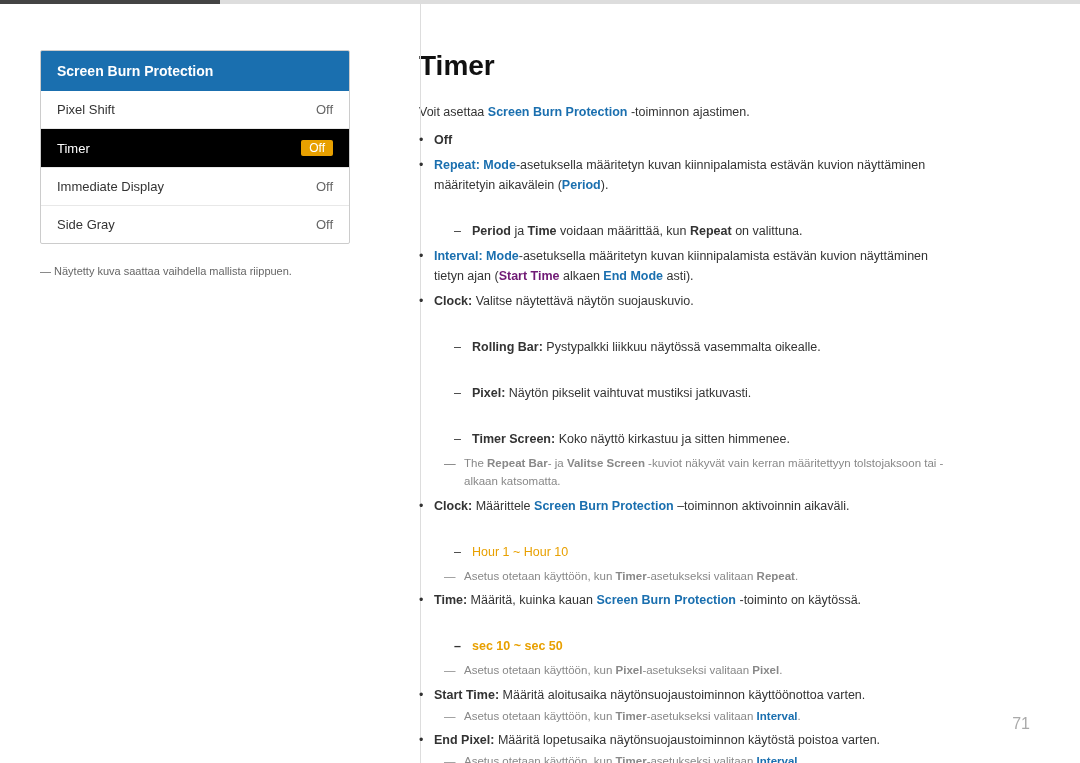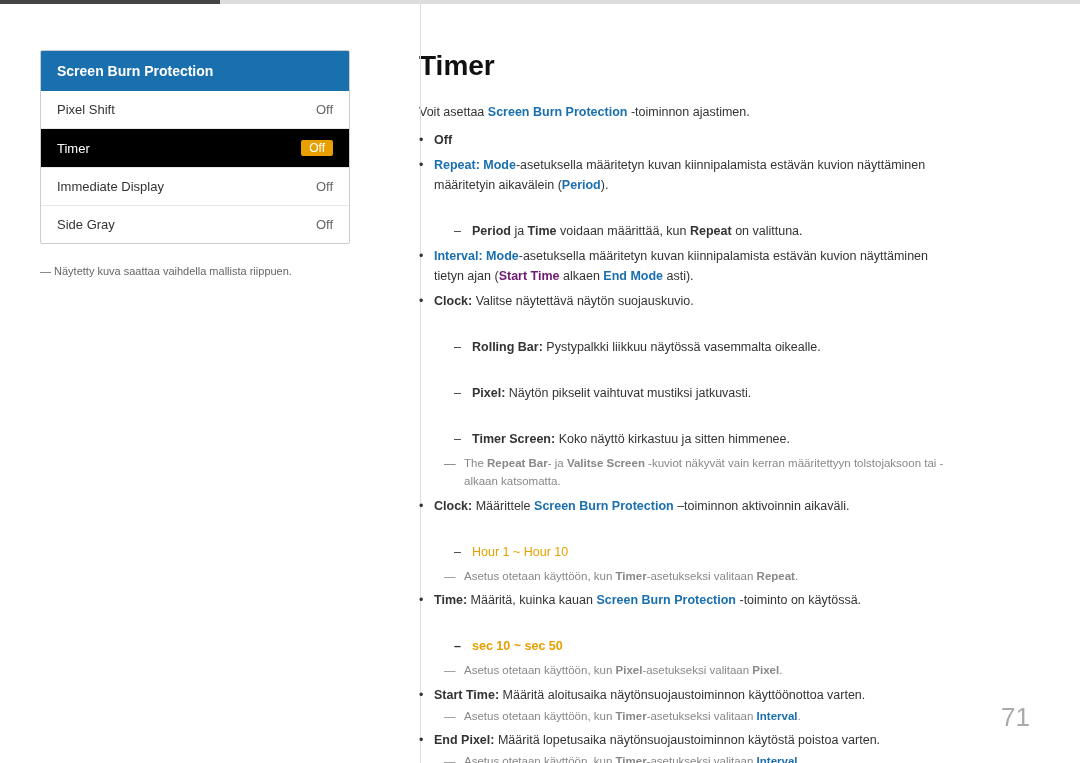--- a/index.html
+++ b/index.html
@@ -154,21 +154,21 @@
       content: '—';
       position: absolute;
       left: 10px;
       color: #888;
     }
 
     .page-number {
       position: absolute;
       bottom: 30px;
       right: 50px;
-      font-size: 26px;
+      font-size: 16px;
       color: #aaa;
       font-weight: 300;
     }
 
     .hr-top {
       position: absolute;
       top: 0;
       left: 0;
       right: 0;
       display: flex;

